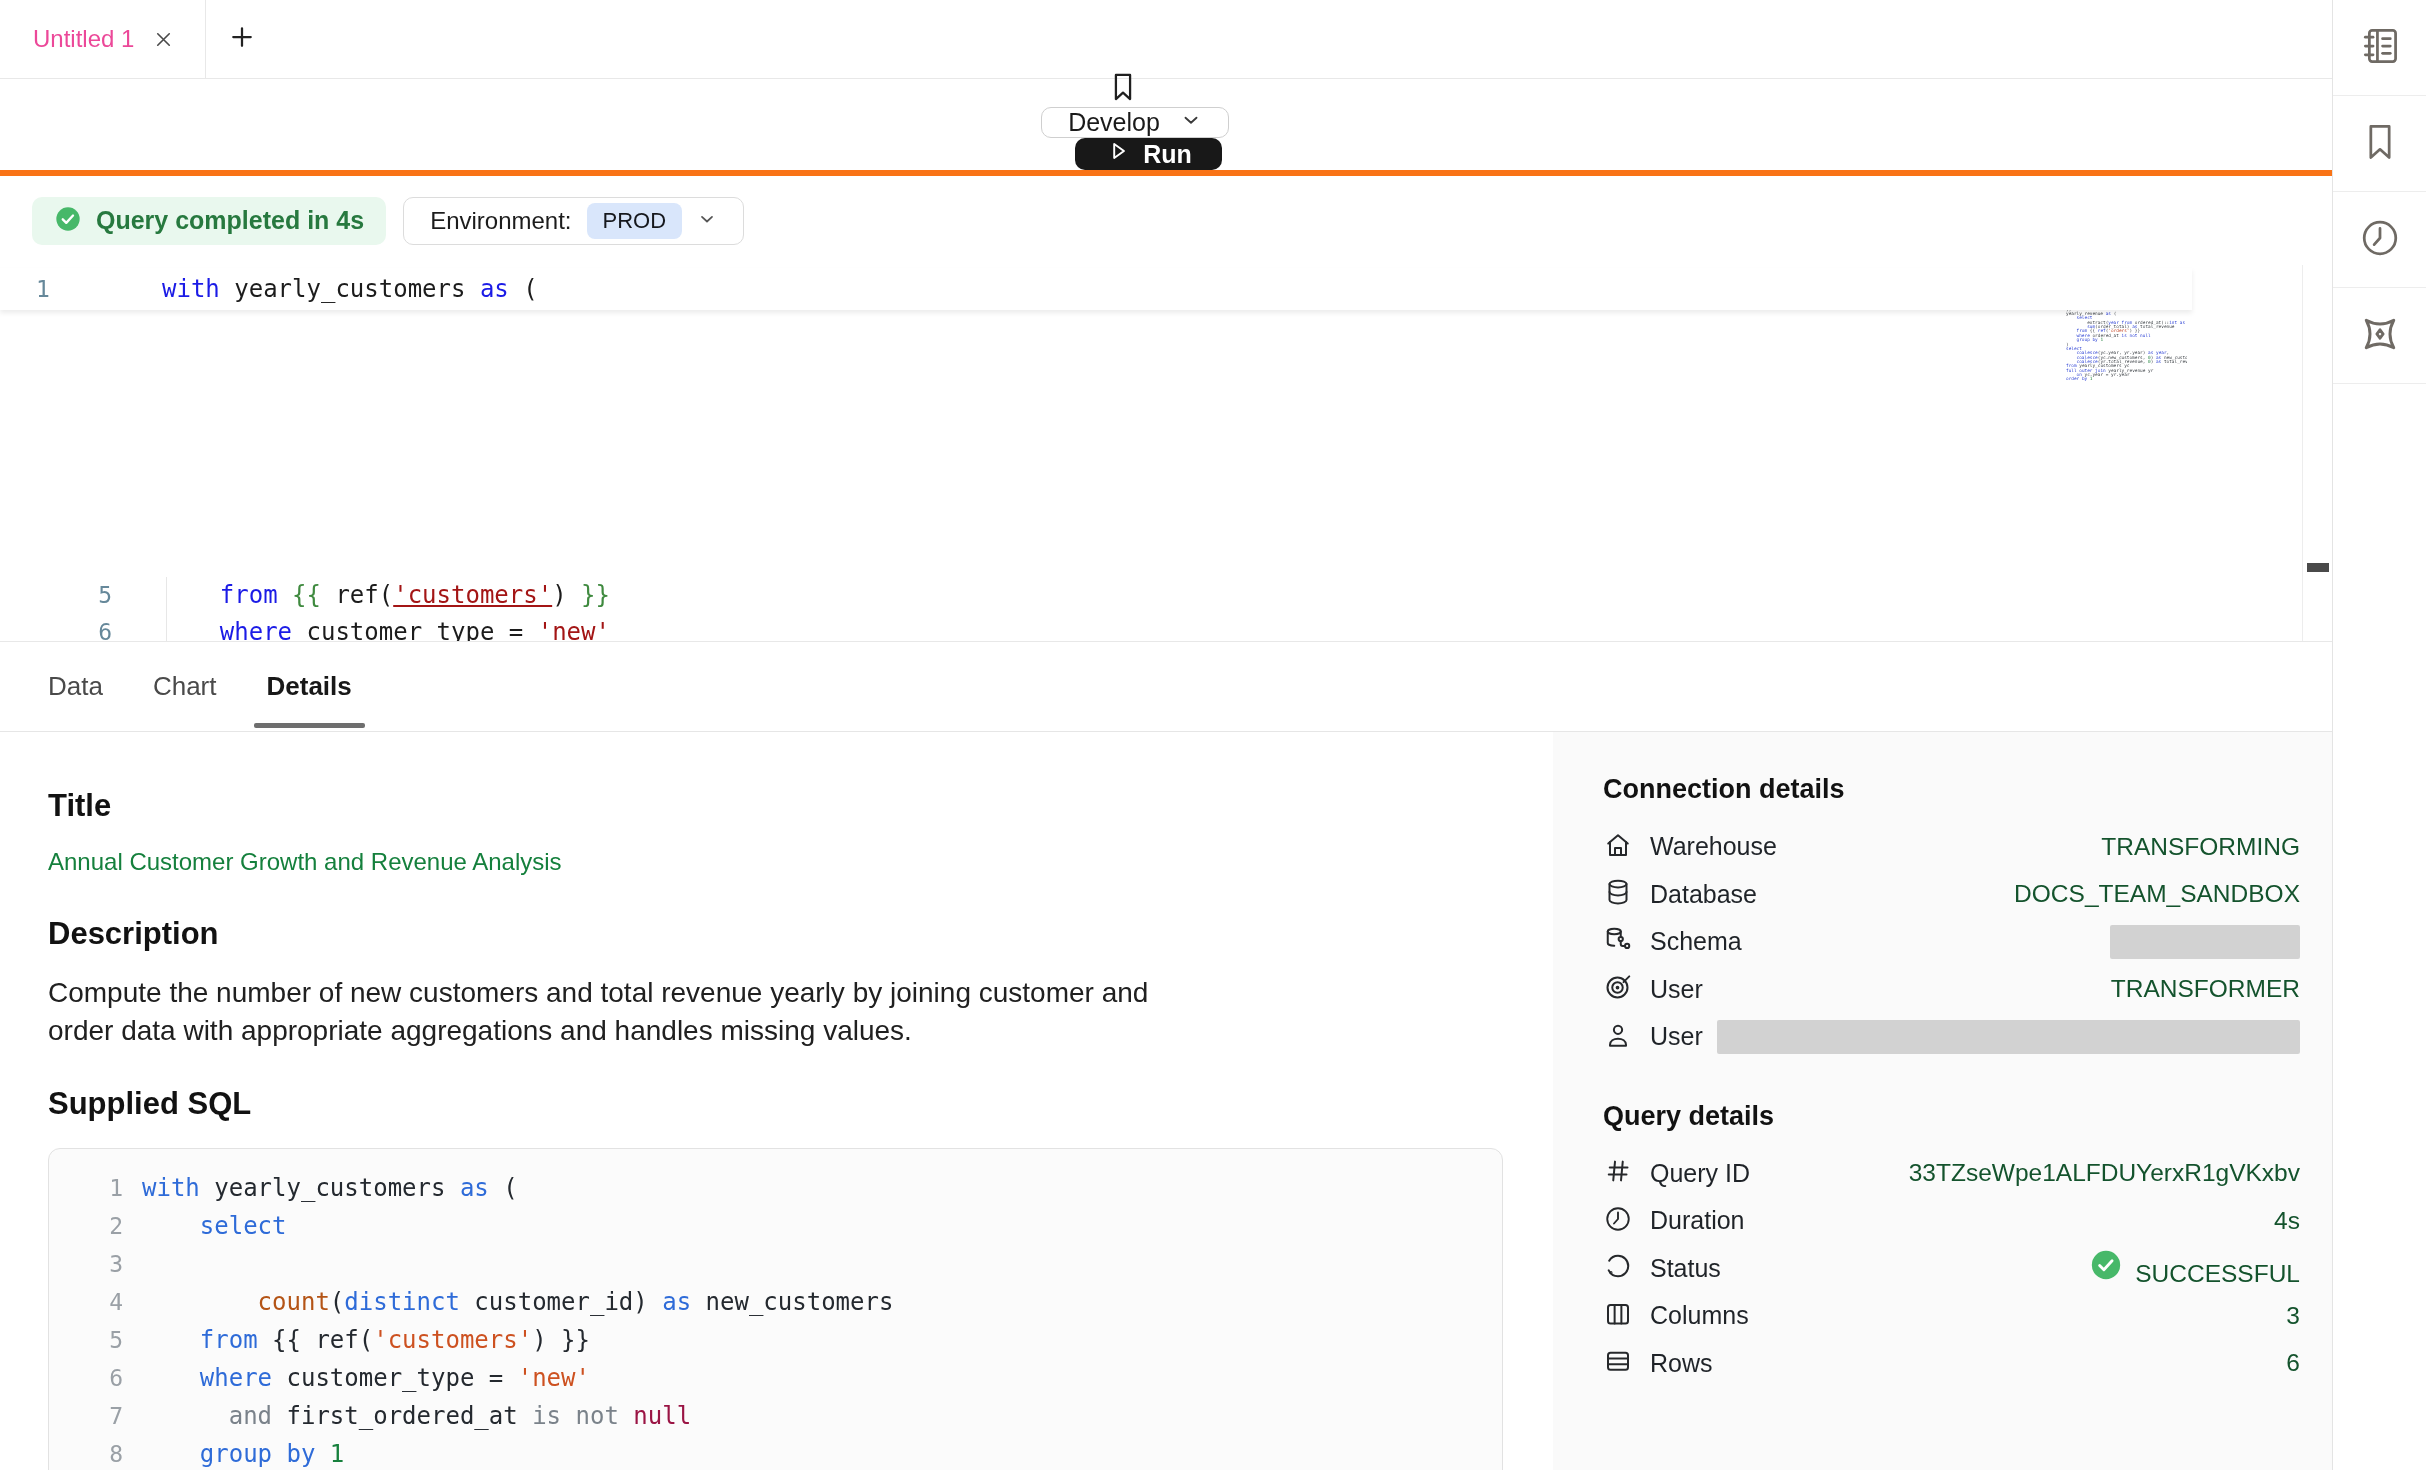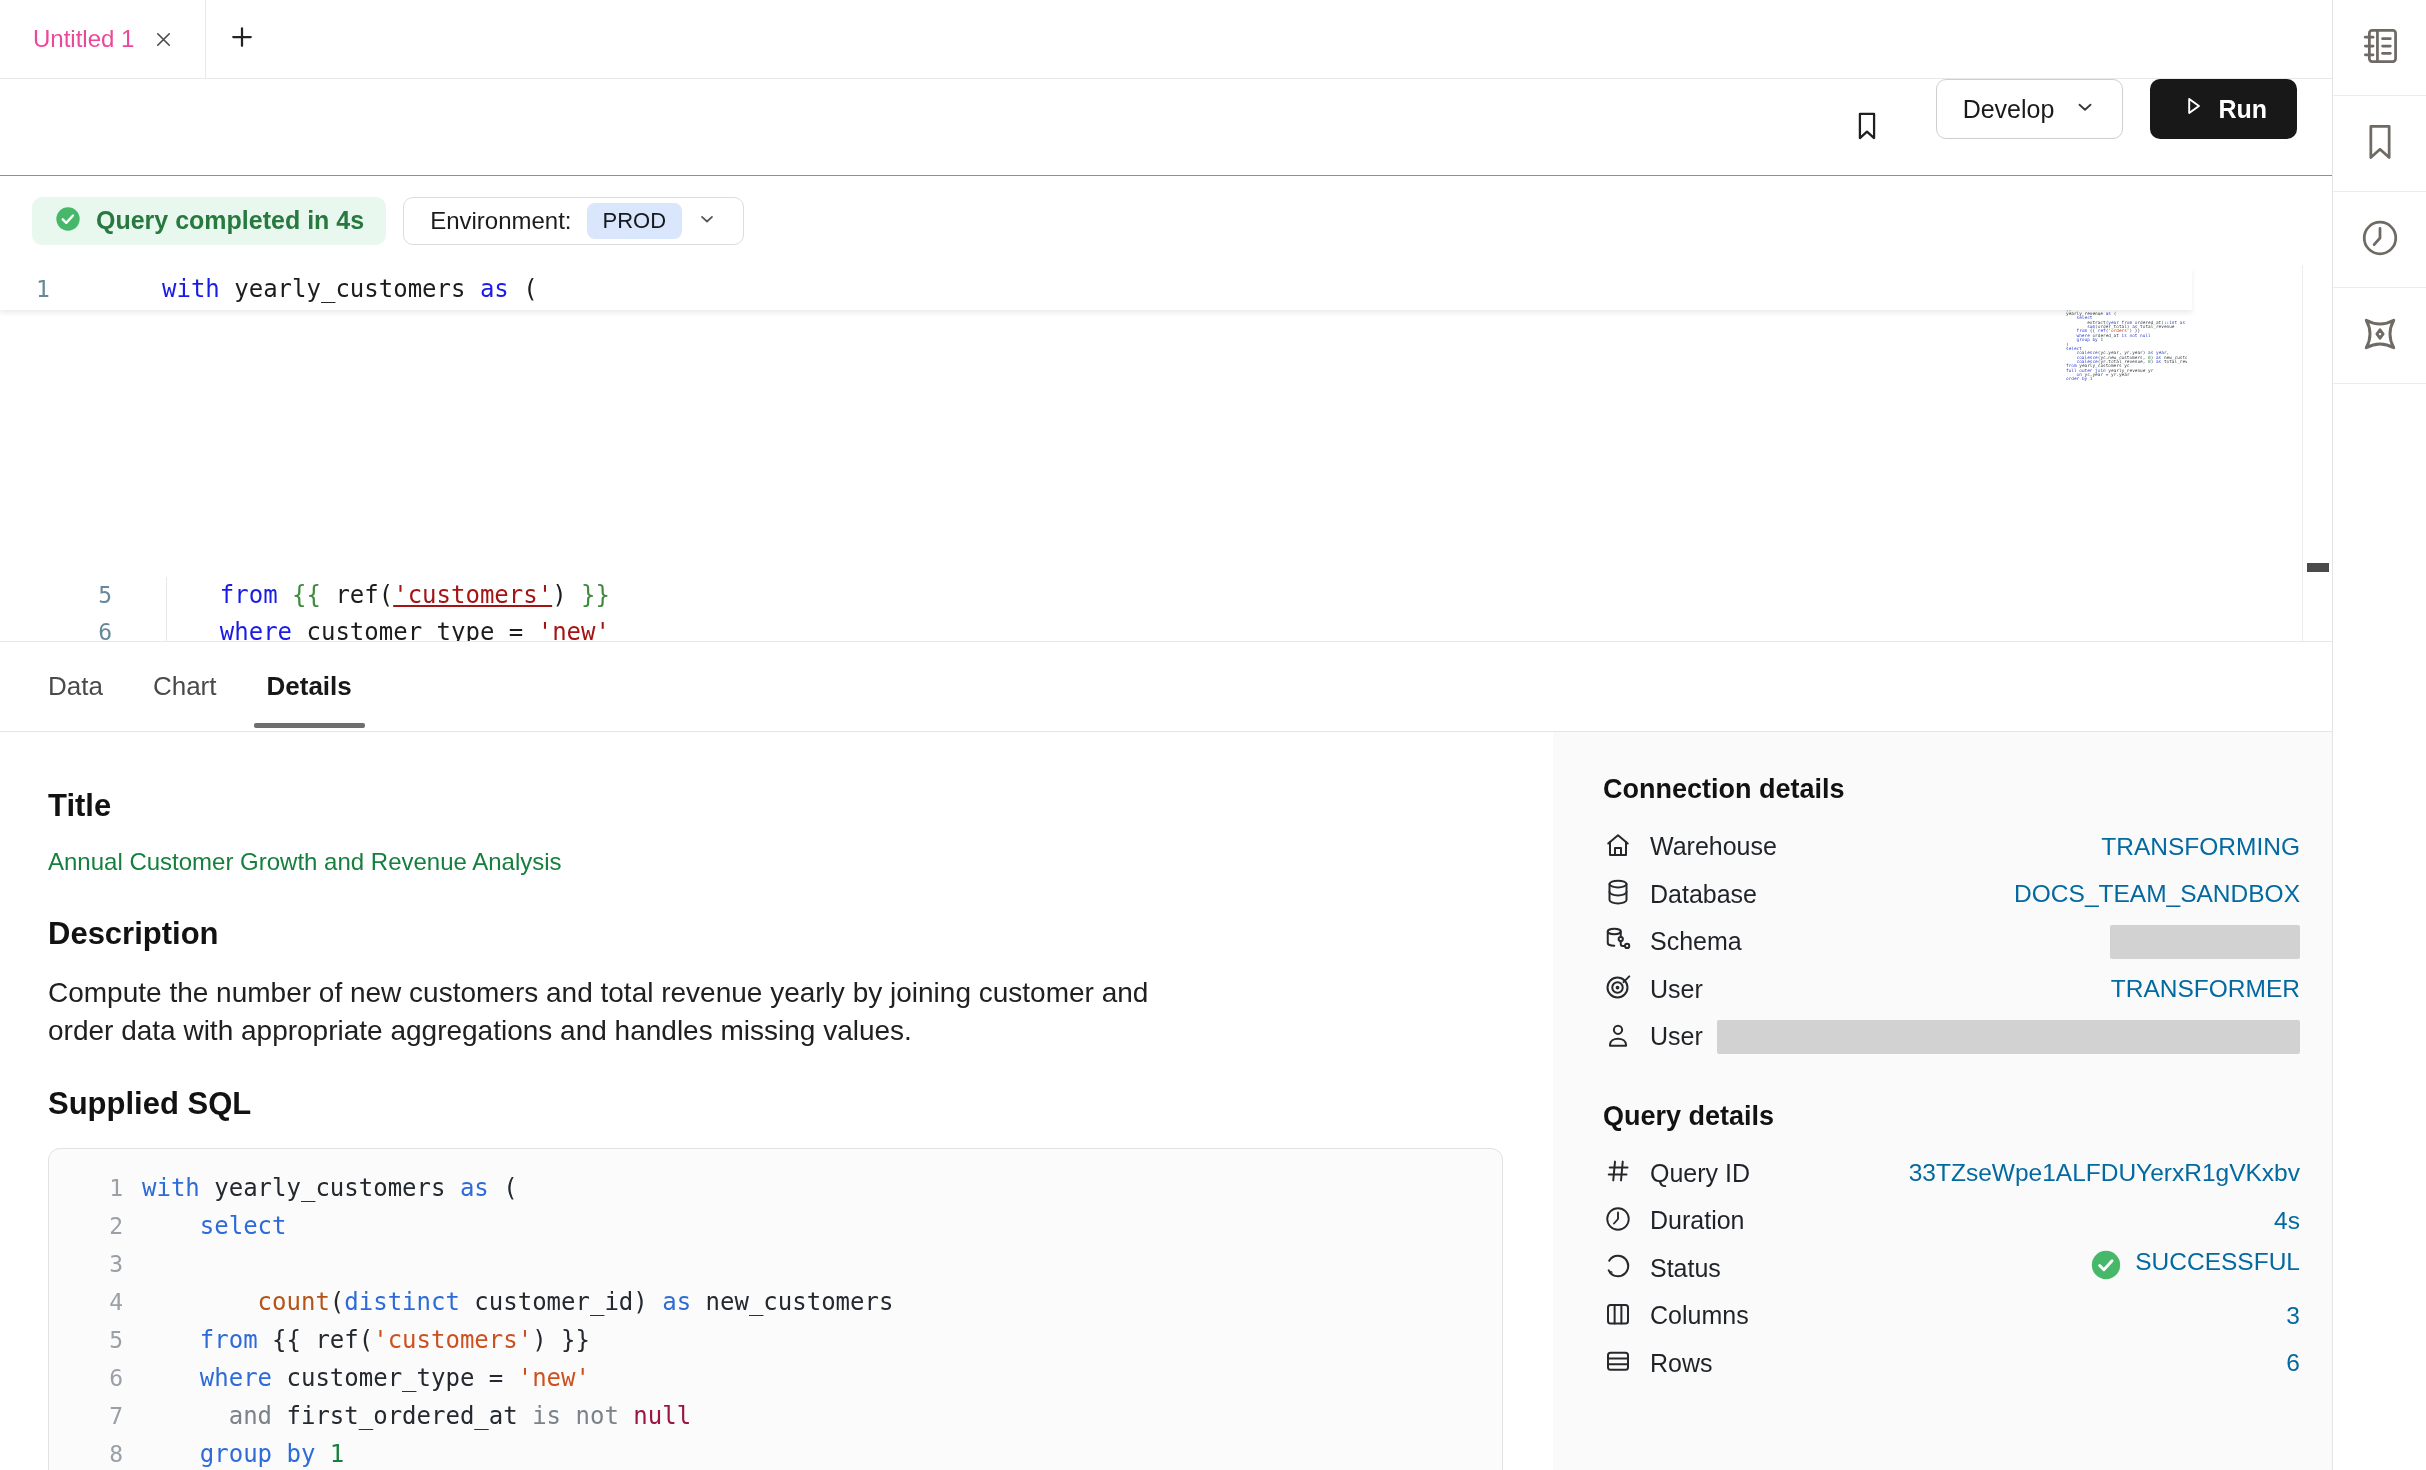--- a/index.html
+++ b/index.html
@@ -10,22 +10,22 @@
 
   
   .tabbar { height:79px; border-bottom:1px solid #e8e8e8; display:flex; align-items:stretch; }
   .tab { display:flex; align-items:center; gap:18px; padding:0 30px 0 33px;
          border-right:1px solid #e8e8e8; cursor:pointer; }
   .tab-title { font-size:24px; color:#ec4899; }
   .tab-close { display:flex; color:#4a4a4a; cursor:pointer; }
   .newtab { width:72px; display:flex; align-items:center; justify-content:center; color:#222; cursor:pointer; }
 
   
-  .toolbar { height:97px; border-bottom:1px solid #f97316; display:flex; 
-             justify-content:flex-end; padding-right:35px; }
+  .toolbar { height:97px; border-bottom:6px solid #f97316; display:flex; align-items:center;
+             justify-content:flex-end; padding-right:35px;flex-direction:column; }
   .icon-btn { display:flex; align-items:center; justify-content:center; color:#1f1f1f;
               background:none; border:none; cursor:pointer; margin-right:52px; }
   .btn { height:60px; border-radius:10px; display:flex; align-items:center; font-size:25px; cursor:pointer; }
   .btn-develop { border:1px solid #cfcfcf; background:#fff; color:#1a1a1a; padding:0 26px; gap:20px; margin-right:27px; }
   .btn-run { background:#181818; color:#fff; border:none; padding:0 30px; gap:12px; font-weight:600; }
 
   
   .statusrow { height:89px; display:flex; align-items:center; padding-left:32px; gap:17px; }
   .pill { height:48px; border-radius:10px; background:#e9f8ee; display:flex; align-items:center;
           padding:0 22px; gap:14px; }
@@ -87,21 +87,21 @@
   .block-code .u { color:#9a1444; }
   .block-code .n { color:#17803d; }
 
   .details-right { width:779px; background:#fafafa; padding:42px 32px 0 50px; }
   .p-h { font-size:27px; font-weight:700; color:#121212; }
   .p-rows { margin-top:18px; }
   .p-row { height:47.5px; display:flex; align-items:center; justify-content:space-between; }
   .p-label { display:flex; align-items:center; gap:17px; }
   .p-label svg { color:#26282b; flex:none; }
   .p-label-text { font-size:25px; color:#1f2328; }
-  .p-value { font-size:24.5px; color:#0369a1; display:flex; align-items:flex-start; gap:12px; }
+  .p-value { font-size:24.5px; color:#14532d; display:flex; align-items:flex-end; gap:12px; }
   .redact { background:#d2d2d2; height:34px; border-radius:2px; }
   .redact-long { flex:1; margin-left:14px; }
   .qd-heading { margin-top:40px; }
 
   
   .sidebar { width:94px; height:100%; border-left:1px solid #e4e4e4; background:#fff; }
   .side-cell { height:96px; border-bottom:1px solid #ededed; display:flex; align-items:center;
                justify-content:center; color:#6f6a64; cursor:pointer; }
 </style>
 </head>

